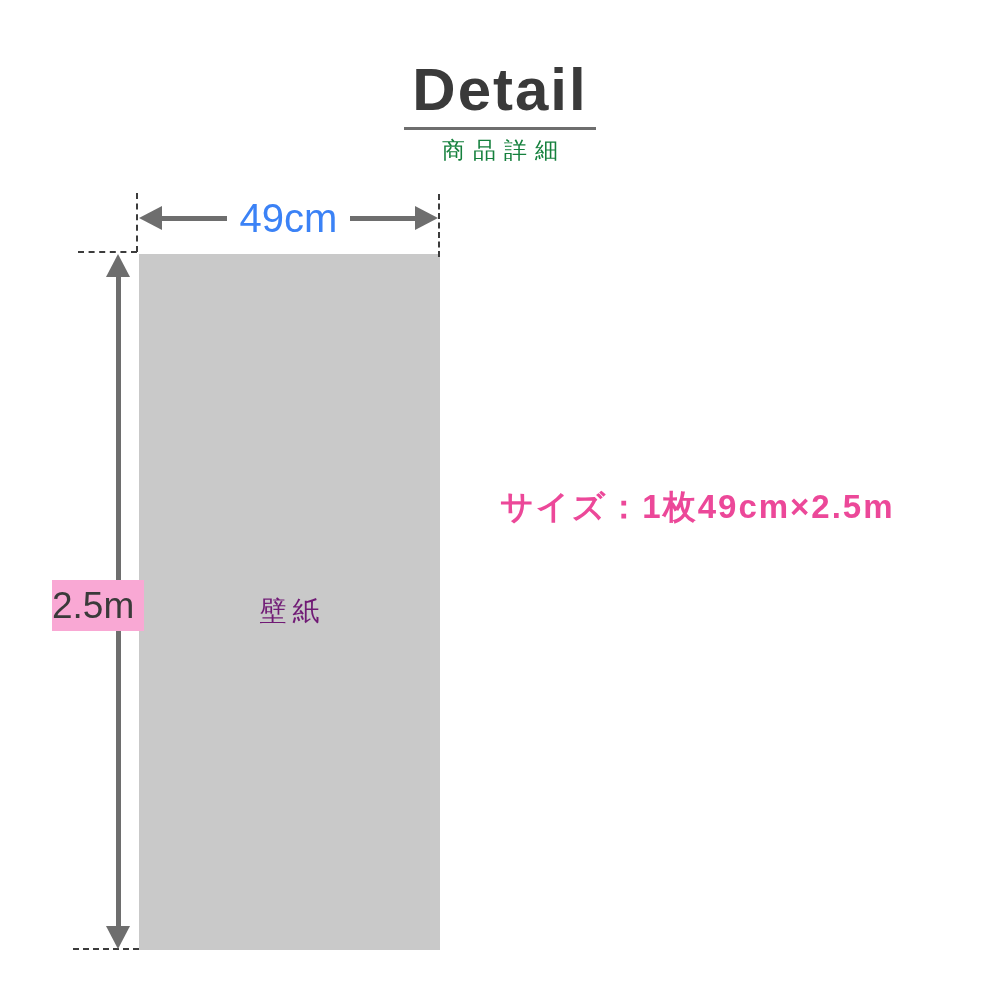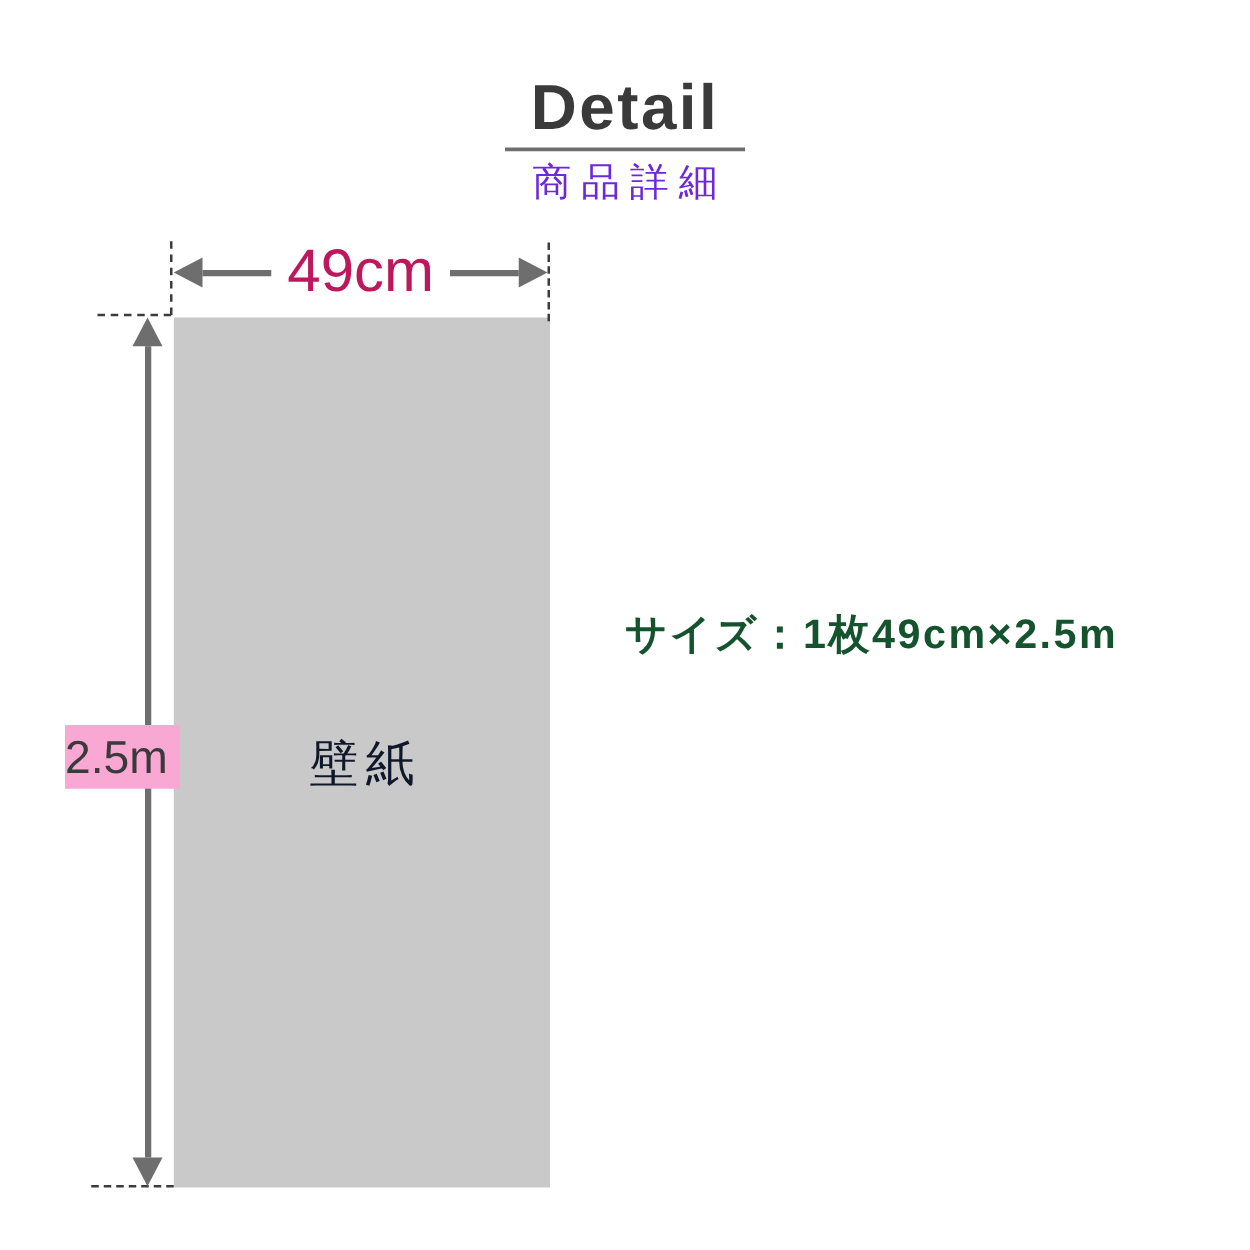--- a/index.html
+++ b/index.html
@@ -7,39 +7,39 @@
   .canvas {
     position:relative; width:1000px; height:1000px;
     background:#ffffff; overflow:hidden;
     font-family:"Liberation Sans","DejaVu Sans",sans-serif;
     color:#3a3a3a;
   }
 
   
   .header { position:absolute; top:60px; left:0; width:1000px; text-align:center; }
   .title {
-    font-size:51px; line-height:1; font-weight:bold;
+    font-size:60px; line-height:1; font-weight:bold;
     letter-spacing:2px; color:#3a3a3a;
   }
   .title-underline {
     width:192px; height:3px; background:#6e6e6e; margin:7px auto 0;
   }
   .subtitle {
-    margin-top:9px; font-size:31px; line-height:1; font-weight:500;
-    letter-spacing:8px; text-indent:8px; color:#6d28d9;
+    margin-top:9px; font-size:23px; line-height:1; font-weight:500;
+    letter-spacing:8px; text-indent:8px; color:#15803d;
   }
 
   
   .sheet {
     position:absolute; left:139px; top:254px; width:301px; height:696px;
     background:#c9c9c9;
     display:flex; align-items:center; justify-content:center;
   }
   .sheet-label {
-    font-size:39px; line-height:1; font-weight:500; color:#0f172a;
+    font-size:27px; line-height:1; font-weight:500; color:#701a75;
     letter-spacing:6px; padding-top:18px; margin-left:6px;
   }
 
   
   .ext-v { position:absolute; width:0; border-left:2px dashed #3c3c3c; }
   .ext-v-left  { left:136px; top:193px; height:59px; }
   .ext-v-right { left:438px; top:194px; height:63px; }
   .ext-h { position:absolute; height:0; border-top:2px dashed #3c3c3c; }
   .ext-h-top    { left:78px; top:251px; width:59px; }
   .ext-h-bottom { left:73px; top:948px; width:66px; }
@@ -47,42 +47,42 @@
   
   .dim-width {
     position:absolute; left:139px; top:196px; width:299px; height:44px;
     display:flex; align-items:center;
   }
   .dline { flex:1; height:5px; background:#6e6e6e; }
   .ah { width:0; height:0; flex:none; }
   .ah-left  { border-top:12px solid transparent; border-bottom:12px solid transparent; border-right:23px solid #6e6e6e; }
   .ah-right { border-top:12px solid transparent; border-bottom:12px solid transparent; border-left:23px solid #6e6e6e; }
   .dim-label {
-    font-size:48px; line-height:1; color:#be185d; padding:0 13px; flex:none;
+    font-size:40px; line-height:1; color:#3b82f6; padding:0 13px; flex:none;
   }
 
   
   .dim-height {
     position:absolute; left:106px; top:254px; width:24px; height:695px;
     display:flex; flex-direction:column; align-items:center;
   }
   .vline { flex:1; width:5px; background:#6e6e6e; }
   .ah-up   { border-left:12px solid transparent; border-right:12px solid transparent; border-bottom:23px solid #6e6e6e; }
   .ah-down { border-left:12px solid transparent; border-right:12px solid transparent; border-top:23px solid #6e6e6e; }
   .dim-height-label {
     position:absolute; left:52px; top:580px;
     font-size:37px; line-height:1; color:#3a3a3a;
     background:#f9a8d4; padding:7px 10px 7px 0;
   }
 
   
   .specs { position:absolute; left:500px; top:480px; }
   .spec-line {
     font-size:33px; line-height:53px; font-weight:600;
-    letter-spacing:2px; color:#14532d; white-space:pre;
+    letter-spacing:2px; color:#ec4899; white-space:pre;
   }
 </style>
 </head>
 <body>
 
 <div class="canvas">
 
   <header class="header">
     <h1 class="title">Detail</h1>
     <div class="title-underline"></div>

